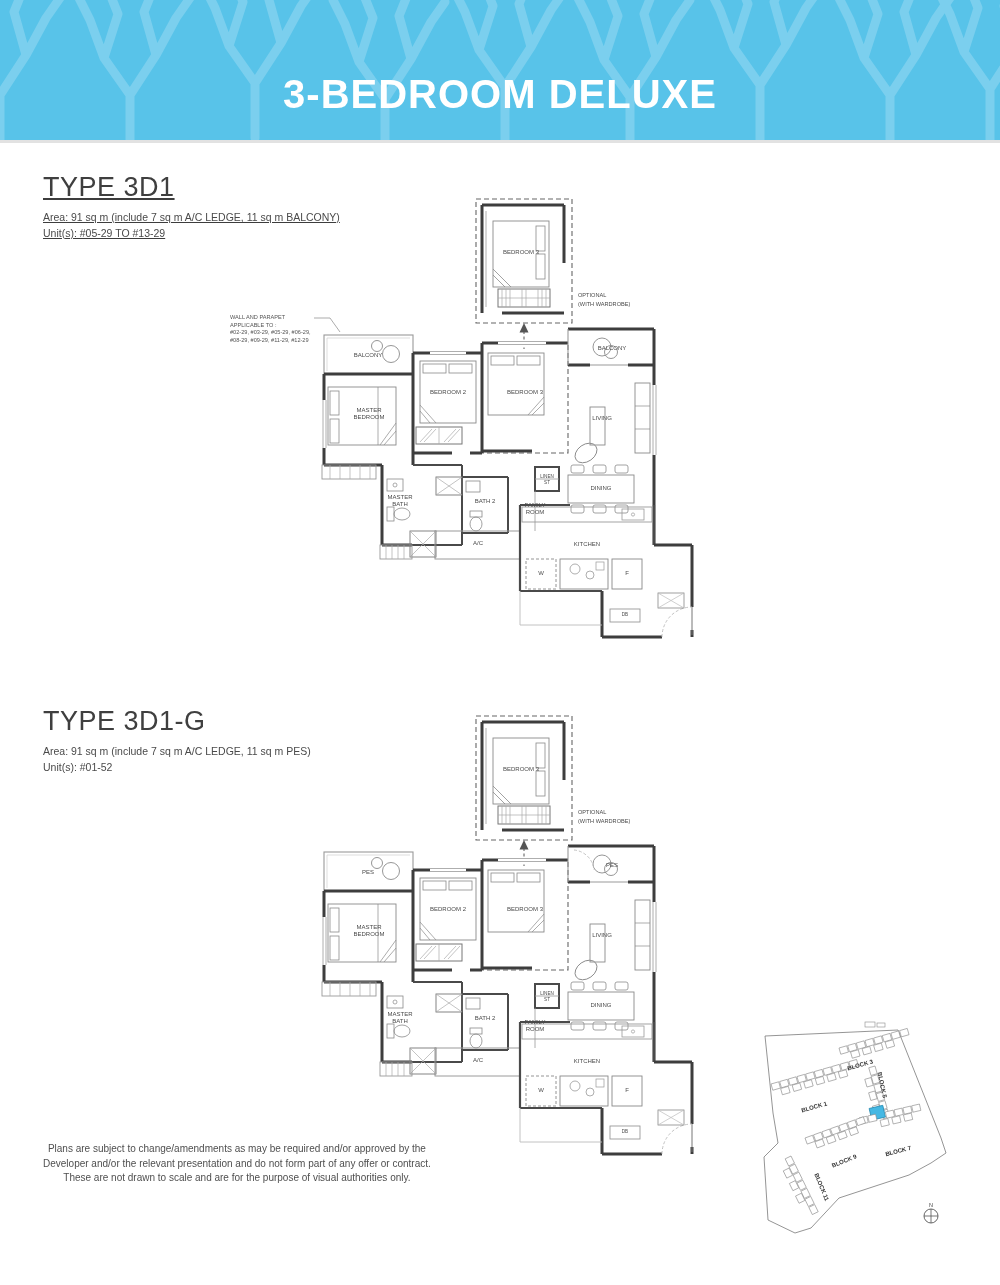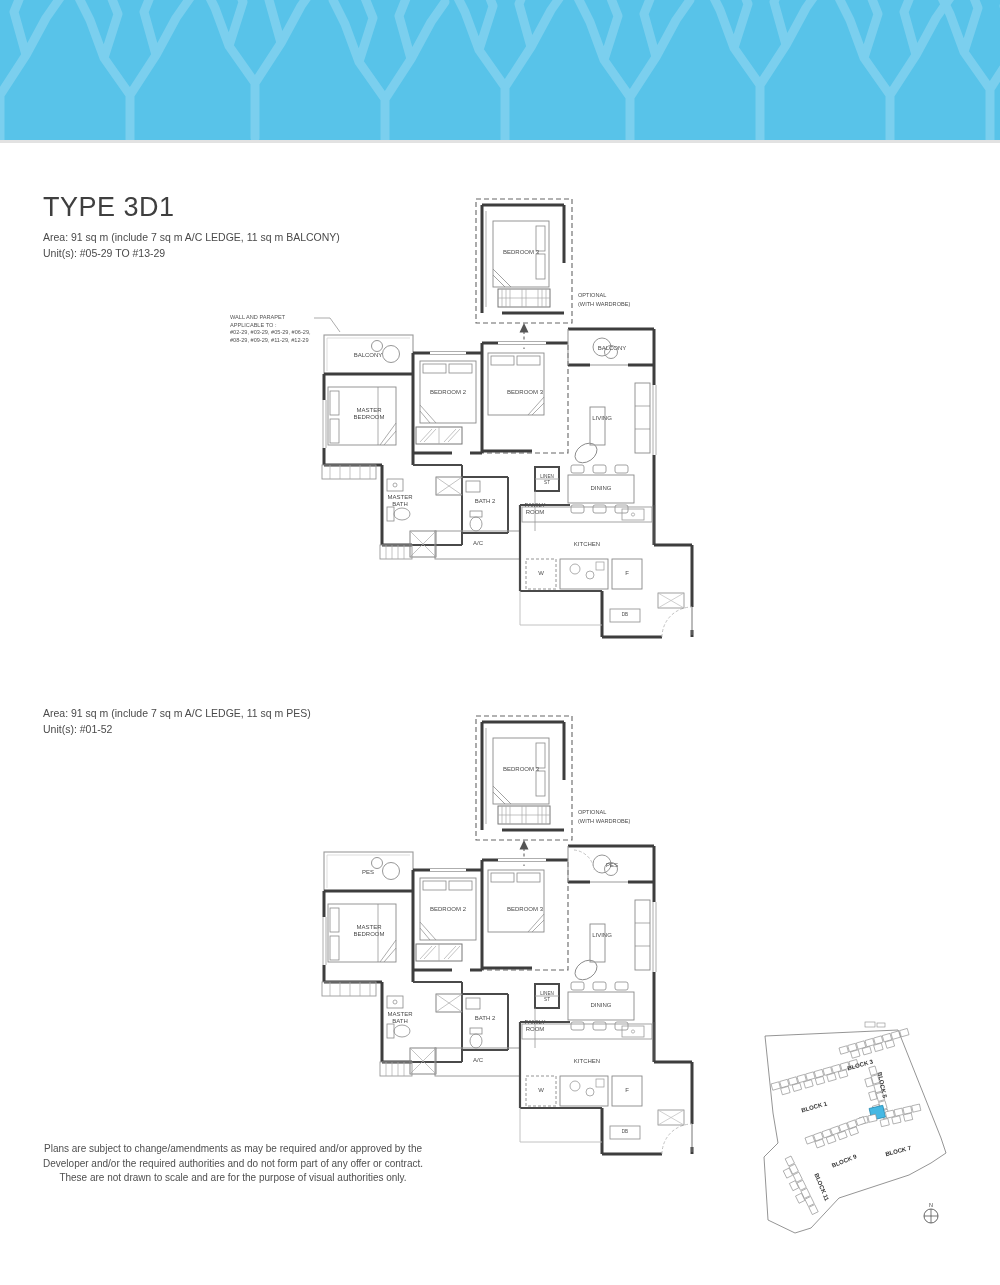--- a/index.html
+++ b/index.html
@@ -50,23 +50,24 @@
       <use href="#tree" x="130" y="0"></use>
       <use href="#tree" x="255" y="-12"></use>
       <use href="#tree" x="385" y="4"></use>
       <use href="#tree" x="505" y="-8"></use>
       <use href="#tree" x="630" y="2"></use>
       <use href="#tree" x="760" y="-10"></use>
       <use href="#tree" x="890" y="0"></use>
       <use href="#tree" x="990" y="-6"></use>
     </g>
   </svg>
-</div>
-
-<div class="type-block" style="top:192px;">
+  <div class="banner-title">3-BEDROOM DELUXE</div>
+</div>
+
+<div class="type-block" style="top:172px;text-decoration:underline;">
   <h2 class="type-title">TYPE 3D1</h2>
   <div class="type-meta">Area: 91 sq m (include 7 sq m A/C LEDGE, 11 sq m BALCONY)</div>
   <div class="type-meta">Unit(s): #05-29 TO #13-29</div>
 </div>
 
 <div class="plan" style="left:230px;top:195px;">
   <svg width="470" height="470" viewBox="0 0 470 470">
     <defs>
       <g id="plan-skeleton">
 
@@ -210,20 +211,21 @@
   <span class="lbl wrap" style="left:170px;top:306px;width:36px;">MASTER BATH</span>
   <span class="lbl" style="left:255px;top:307px;">BATH 2</span>
   <span class="lbl" style="left:248px;top:349px;">A/C</span>
   <span class="lbl" style="left:357px;top:350px;">KITCHEN</span>
   <span class="lbl" style="left:311px;top:379px;">W</span>
   <span class="lbl" style="left:397px;top:379px;">F</span>
   <span class="lbl" style="left:395px;top:420px;font-size:4.6px;">DB</span>
 </div>
 
 <div class="type-block" style="top:706px;">
+  <h2 class="type-title">TYPE 3D1-G</h2>
   <div class="type-meta">Area: 91 sq m (include 7 sq m A/C LEDGE, 11 sq m PES)</div>
   <div class="type-meta">Unit(s): #01-52</div>
 </div>
 
 <div class="plan" style="left:230px;top:712px;">
   <svg width="470" height="470" viewBox="0 0 470 470">
     <use href="#plan-skeleton"></use>
     <path d="M344,138 A22,22 0 0 1 364,158" fill="none" stroke="#bbb" stroke-width="0.9" stroke-dasharray="3 2"></path>
   </svg>
 
@@ -354,15 +356,15 @@
   <span class="blk" style="left:92px;top:42px;transform:rotate(-16deg);">BLOCK 3</span>
   <span class="blk" style="left:114px;top:62px;transform:rotate(78deg);">BLOCK 5</span>
   <span class="blk" style="left:130px;top:128px;transform:rotate(-14deg);">BLOCK 7</span>
   <span class="blk" style="left:76px;top:138px;transform:rotate(-22deg);">BLOCK 9</span>
   <span class="blk" style="left:52px;top:164px;transform:rotate(68deg);">BLOCK 11</span>
   <span class="north-lbl" style="left:176px;top:185px;">N</span>
 </div>
 
 <div class="disclaimer">
   <span>Plans are subject to change/amendments as may be required and/or approved by the</span>
-  <span>Developer and/or the required authorities and do not form part of any offer or contract.</span>
+  <span>Developer and/or the relevant presentation and do not form part of any offer or contract.</span>
   <span>These are not drawn to scale and are for the purpose of visual authorities only.</span>
 </div>
 
 </body></html>

